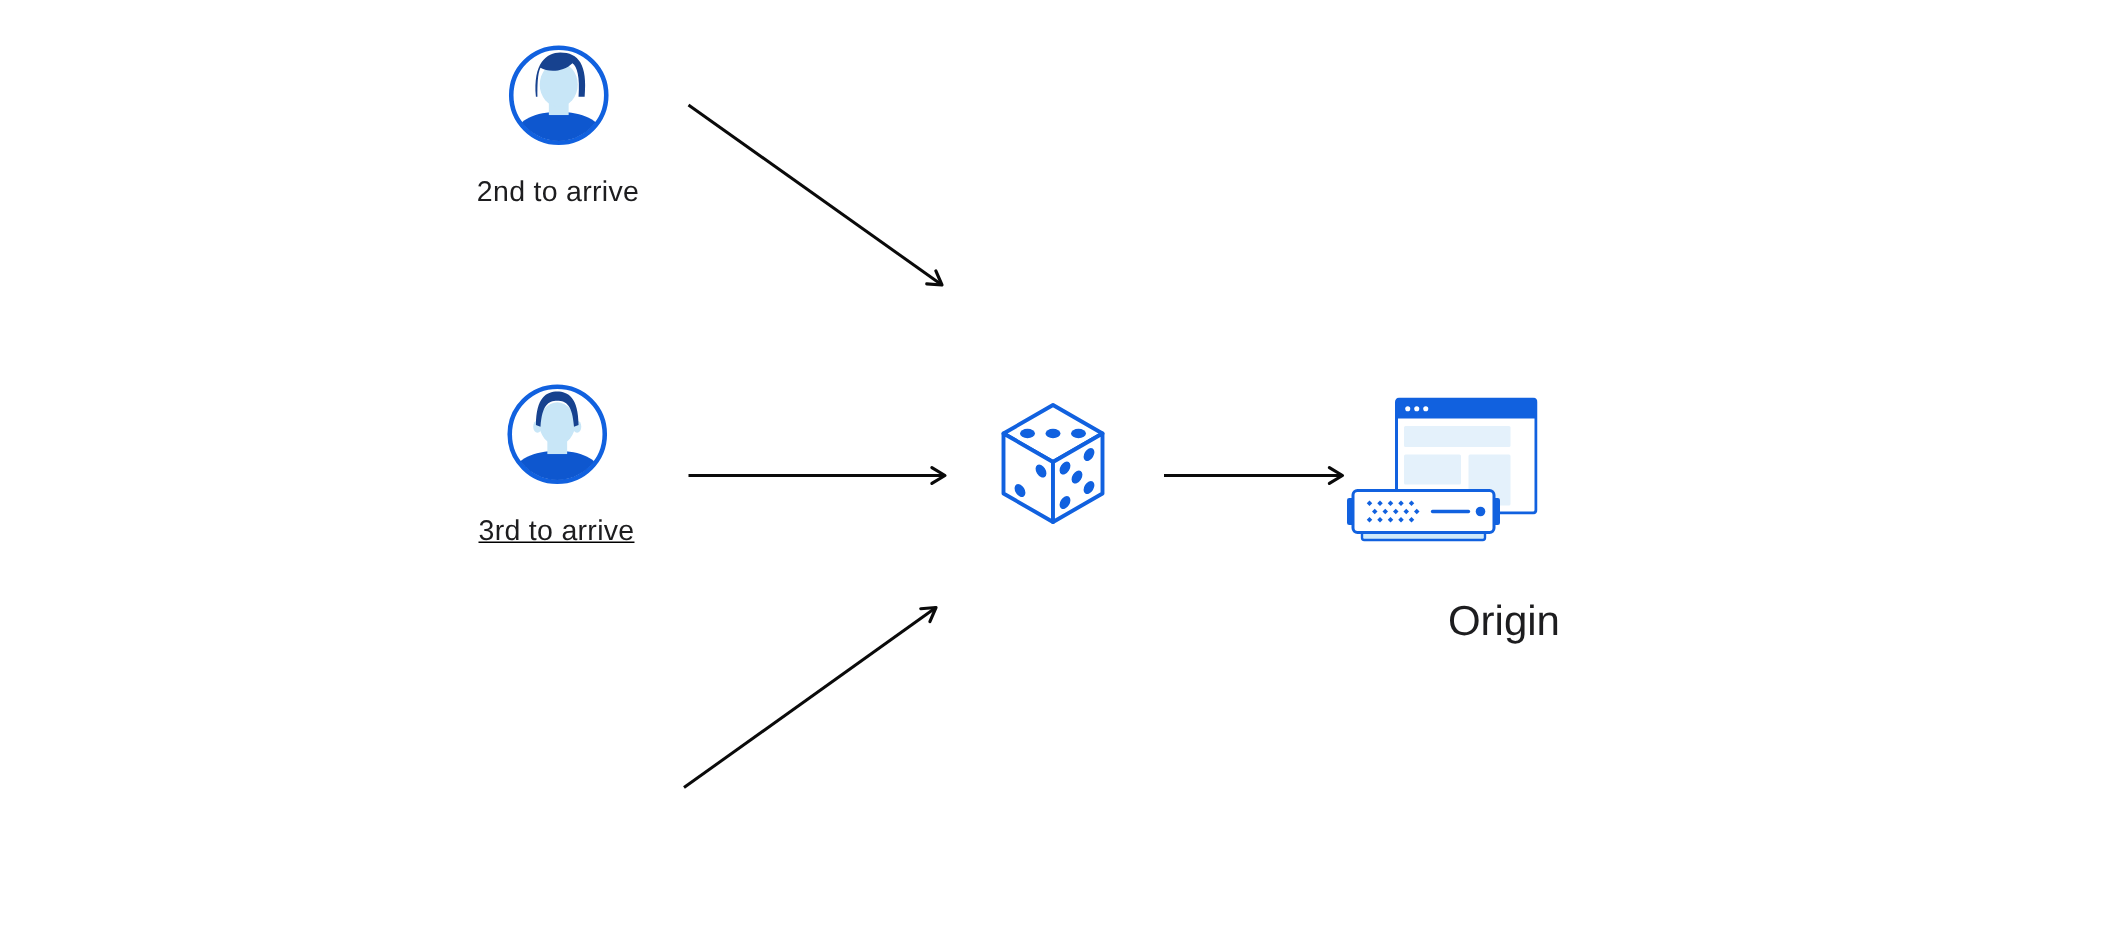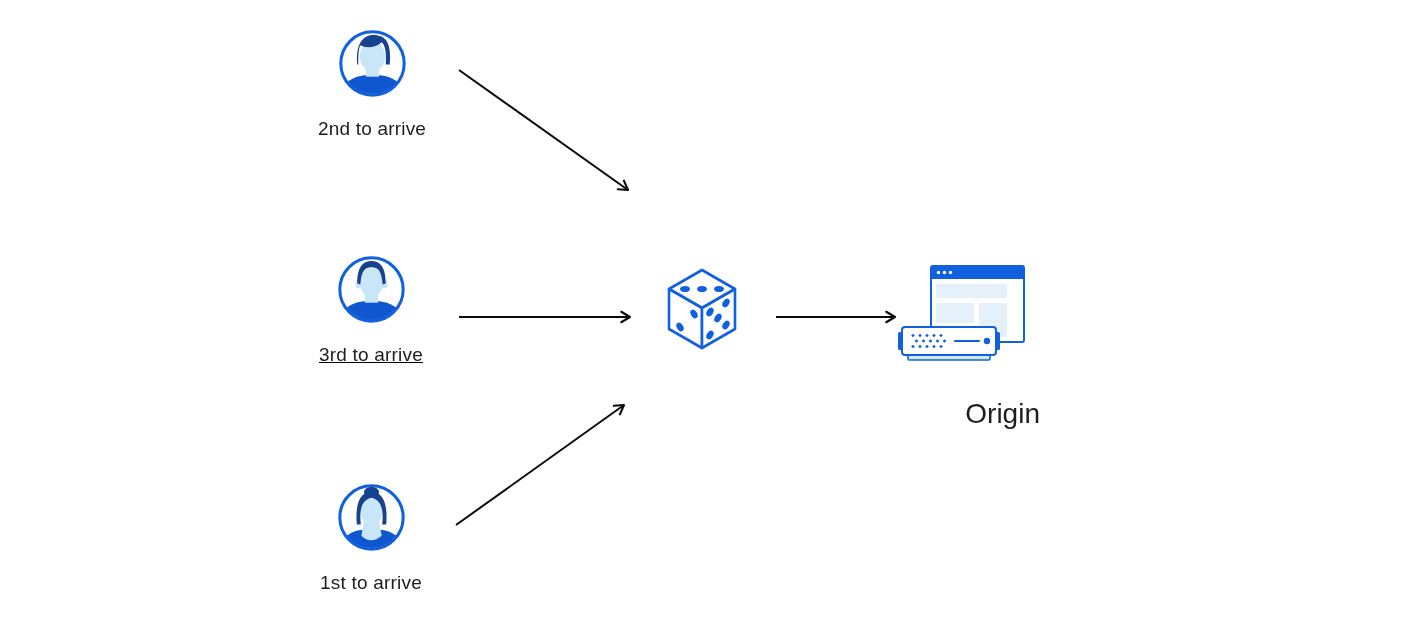--- a/index.html
+++ b/index.html
@@ -78,38 +78,20 @@
         <rect class="f-face" x="26.5" y="32" width="13" height="14"></rect>
         <ellipse class="f-face" cx="20" cy="28" rx="2.8" ry="4"></ellipse>
         <ellipse class="f-face" cx="46" cy="28" rx="2.8" ry="4"></ellipse>
         <ellipse class="f-face" cx="33" cy="26" rx="11.8" ry="14"></ellipse>
         <path class="f-hair" d="M19,27 C19,9 26,5 33,5 C40,5 47,9 47,27 L44,28 C43,14 39,11 33,11 C27,11 23,14 22,28 Z"></path>
       </g>
     </svg>
     <div class="node-label">3rd to arrive</div>
   </div>
 
-  <div class="node" style="left:286px;top:484px;width:170px;">
-    <svg width="67" height="67" viewBox="0 0 66 66">
-      <defs>
-          <clipPath id="clipC">
-            <circle cx="33" cy="33" r="30"></circle>
-          </clipPath>
-        </defs>
-      <circle class="f-white st-blue" cx="33" cy="33" r="31.2" stroke-width="3"></circle>
-      <g clip-path="url(#clipC)">
-        <path class="f-shirt" d="M1,66 C3,52 13,46 24,45 L42,45 C53,46 63,52 65,66 Z"></path>
-        <path class="f-face" d="M26,33 L40,33 L43,51 C36,57 29,57 23,51 Z"></path>
-        <ellipse class="f-face" cx="33" cy="25.5" rx="11.5" ry="14"></ellipse>
-        <ellipse class="f-hair" cx="33" cy="8" rx="7.5" ry="5.2"></ellipse>
-        <path class="f-hair" d="M33,8 C24,8 16.5,15 18.5,40 L22.5,40 C20.5,23 24.5,15.5 33,13.5 C41.5,15.5 45.5,23 43.5,40 L47.5,40 C49.5,15 42,8 33,8 Z"></path>
-      </g>
-    </svg>
-    <div class="node-label">1st to arrive</div>
-  </div>
 
   <div class="dice-node">
     <svg width="72" height="84" viewBox="0 0 72 84">
       <g class="f-white st-blue" stroke-width="2.6" stroke-linejoin="round">
         <path d="M36,3 L69,22 L36,41 L3,22 Z"></path>
         <path d="M3,22 L36,41 L36,81 L3,62 Z"></path>
         <path d="M69,22 L36,41 L36,81 L69,62 Z"></path>
       </g>
       <g class="f-blue">
         <ellipse cx="19" cy="22" rx="5" ry="3.1"></ellipse>

